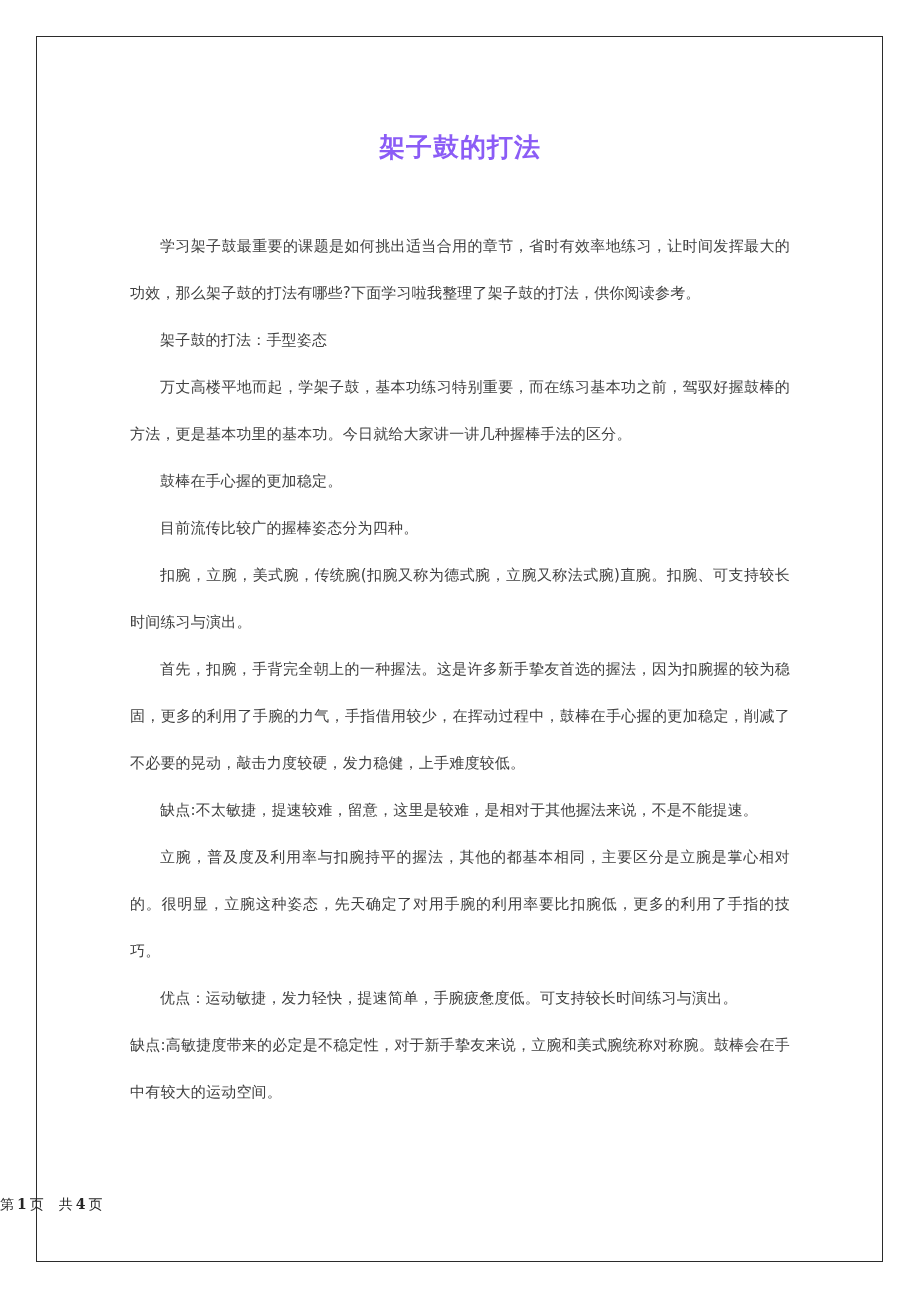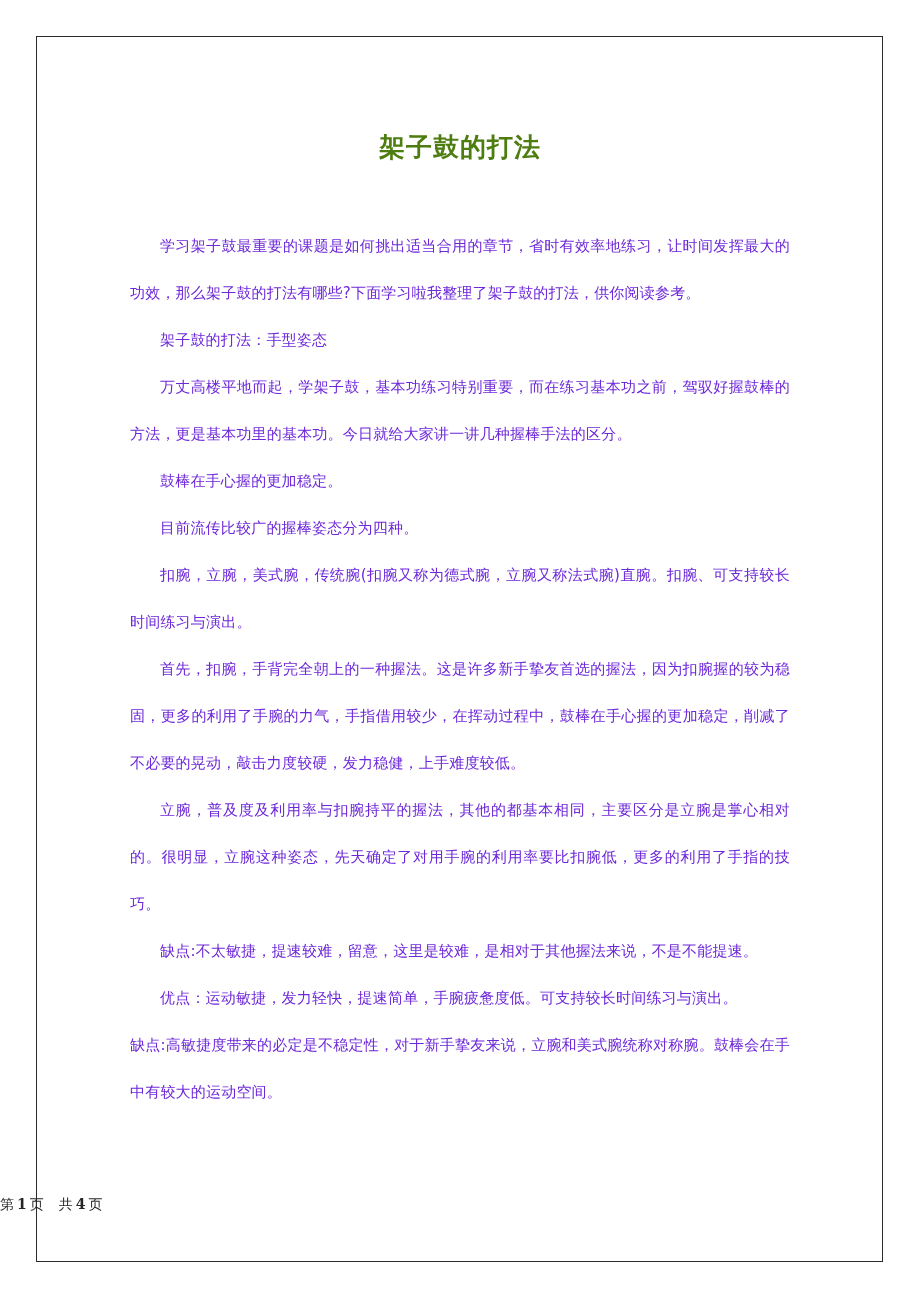--- a/index.html
+++ b/index.html
@@ -36,38 +36,38 @@
 
   .content {
     position: absolute;
     left: 130px;
     top: 36px;
     width: 660px;
   }
 
   .doc-title {
     text-align: center;
-    color: #4d7c0f;
+    color: #8b5cf6;
     font-size: 26px;
     font-weight: bold;
     letter-spacing: 1px;
     margin: 0;
     padding-top: 95px;
     line-height: 1.3;
     font-family: "DejaVu Sans", "Liberation Sans", sans-serif;
   }
 
   .body-block {
     margin-top: 58px;
   }
 
   p.para {
     margin: 0;
     font-size: 15px;
-    color: #6d28d9;
+    color: #404040;
     line-height: 47px;
     text-align: justify;
     text-justify: inter-ideograph;
     letter-spacing: 0.2px;
     font-family: "DejaVu Sans", "Liberation Sans", sans-serif;
   }
 
   p.indent {
     text-indent: 2em;
   }
@@ -98,22 +98,22 @@
     <h1 class="doc-title">架子鼓的打法</h1>
 
     <div class="body-block">
       <p class="para indent">学习架子鼓最重要的课题是如何挑出适当合用的章节，省时有效率地练习，让时间发挥最大的功效，那么架子鼓的打法有哪些?下面学习啦我整理了架子鼓的打法，供你阅读参考。</p>
       <p class="para indent">架子鼓的打法：手型姿态</p>
       <p class="para indent">万丈高楼平地而起，学架子鼓，基本功练习特别重要，而在练习基本功之前，驾驭好握鼓棒的方法，更是基本功里的基本功。今日就给大家讲一讲几种握棒手法的区分。</p>
       <p class="para indent">鼓棒在手心握的更加稳定。</p>
       <p class="para indent">目前流传比较广的握棒姿态分为四种。</p>
       <p class="para indent">扣腕，立腕，美式腕，传统腕(扣腕又称为德式腕，立腕又称法式腕)直腕。扣腕、可支持较长时间练习与演出。</p>
       <p class="para indent">首先，扣腕，手背完全朝上的一种握法。这是许多新手挚友首选的握法，因为扣腕握的较为稳固，更多的利用了手腕的力气，手指借用较少，在挥动过程中，鼓棒在手心握的更加稳定，削减了不必要的晃动，敲击力度较硬，发力稳健，上手难度较低。</p>
+      <p class="para indent">缺点:不太敏捷，提速较难，留意，这里是较难，是相对于其他握法来说，不是不能提速。</p>
       <p class="para indent">立腕，普及度及利用率与扣腕持平的握法，其他的都基本相同，主要区分是立腕是掌心相对的。很明显，立腕这种姿态，先天确定了对用手腕的利用率要比扣腕低，更多的利用了手指的技巧。</p>
-      <p class="para indent">缺点:不太敏捷，提速较难，留意，这里是较难，是相对于其他握法来说，不是不能提速。</p>
       <p class="para indent">优点：运动敏捷，发力轻快，提速简单，手腕疲惫度低。可支持较长时间练习与演出。</p>
       <p class="para">缺点:高敏捷度带来的必定是不稳定性，对于新手挚友来说，立腕和美式腕统称对称腕。鼓棒会在手中有较大的运动空间。</p>
     </div>
 
   </div>
 
   <div class="footer">
     <span>第</span><span class="fnum">1</span><span>页</span><span class="gap"></span><span>共</span><span class="fnum">4</span><span>页</span>
   </div>
 

